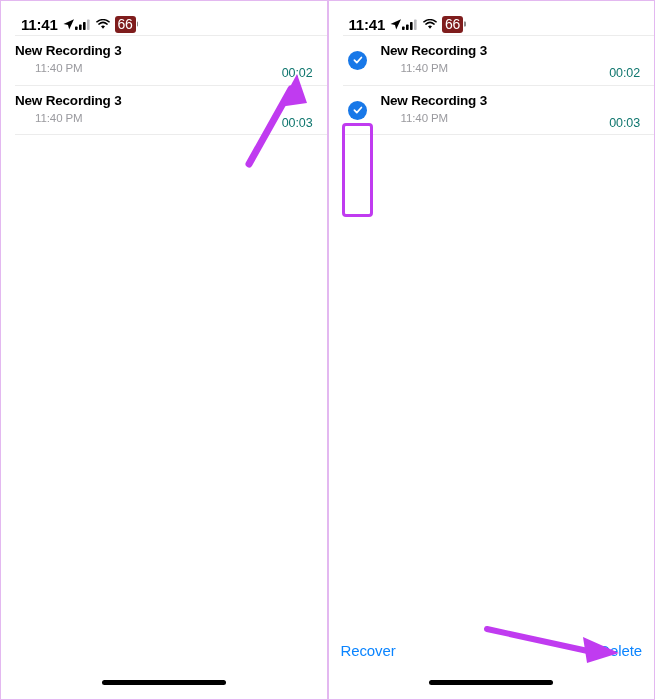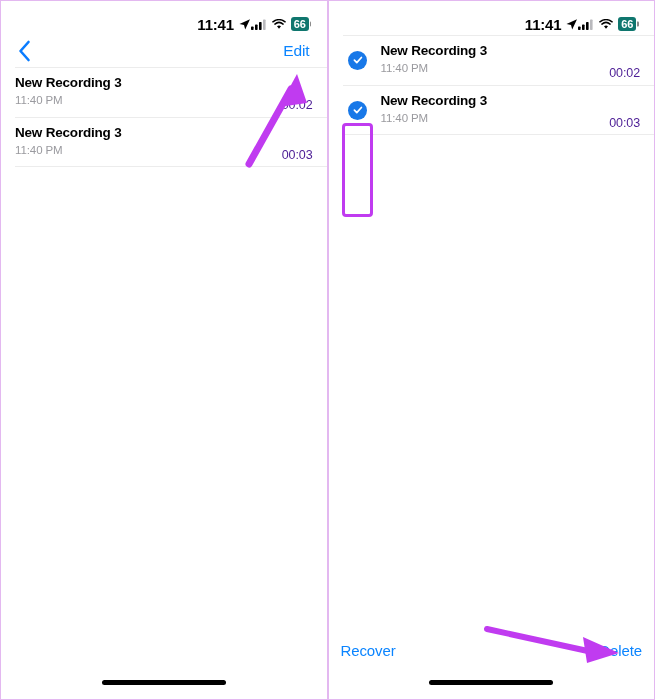--- a/index.html
+++ b/index.html
@@ -31,21 +31,21 @@
   }
   .phone.left { border-right-width: 1px; }
   .phone.right { border-left-width: 1px; }
 
   
   .status-bar {
     position: relative;
     height: 34px;
     display: flex;
     align-items: center;
-    justify-content: flex-end;
+    justify-content: flex-start;
     padding: 12px 18px 0 20px;
     box-sizing: border-box;
   }
   .status-left {
     display: flex;
     align-items: center;
     gap: 4px;
   }
   .status-time {
     font-size: 15px;
@@ -53,24 +53,24 @@
     color: #000000;
     letter-spacing: -0.2px;
   }
   .loc-arrow { display: block; }
   .status-right {
     display: flex;
     align-items: center;
     gap: 5px;
   }
   .battery-badge {
-    background: #0f766e;
+    background: #7f1d1d;
     color: #ffffff;
-    font-size: 11px;
-    font-weight: bold;
+    font-size: 14px;
+    font-weight: normal;
     border-radius: 3px;
     padding: 1.5px 3px 1.5px 3px;
     line-height: 1;
     position: relative;
     letter-spacing: -0.3px;
   }
   .battery-badge::after {
     content: "";
     position: absolute;
     right: -2.5px;
@@ -175,24 +175,25 @@
     font-weight: bold;
     color: #000000;
     letter-spacing: -0.2px;
     line-height: 1.35;
   }
   .row-sub {
     font-size: 11.5px;
     color: #9a9a9f;
     letter-spacing: -0.1px;
     line-height: 1.5;
+    margin-left: 20px;
   }
   .row-duration {
     font-size: 12.5px;
-    color: #4c1d95;
+    color: #0f766e;
     letter-spacing: -0.1px;
     flex: 0 0 auto;
     align-self: flex-end;
     padding-bottom: 5px;
   }
 
   
   .bottom-bar {
     position: absolute;
     left: 0;
@@ -259,28 +260,20 @@
         </svg>
         <svg width="14" height="11" viewBox="0 0 14 11">
           <path d="M7 9.8 L5.0 7.3 Q7 5.7 9.0 7.3 Z" fill="#000"></path>
           <path d="M2.9 5.1 Q7 1.6 11.1 5.1" stroke="#000" stroke-width="1.5" fill="none" stroke-linecap="round"></path>
           <path d="M0.9 2.8 Q7 -1.6 13.1 2.8" stroke="#000" stroke-width="1.5" fill="none" stroke-linecap="round"></path>
         </svg>
         <span class="battery-badge">66</span>
       </div>
     </div>
 
-    <div class="nav-bar">
-      <div class="back-chevron">
-        <svg width="13" height="22" viewBox="0 0 13 22">
-          <path d="M10.5 2 L2.5 11 L10.5 20" stroke="#0a7cff" stroke-width="2.6" fill="none" stroke-linecap="round" stroke-linejoin="round"></path>
-        </svg>
-      </div>
-      <span class="nav-action">Edit</span>
-    </div>
 
 
     <div class="list">
       <div class="list-row first">
         <div class="row-texts">
           <span class="row-title">New Recording 3</span>
           <span class="row-sub">11:40 PM</span>
         </div>
         <span class="row-duration">00:02</span>
       </div>

